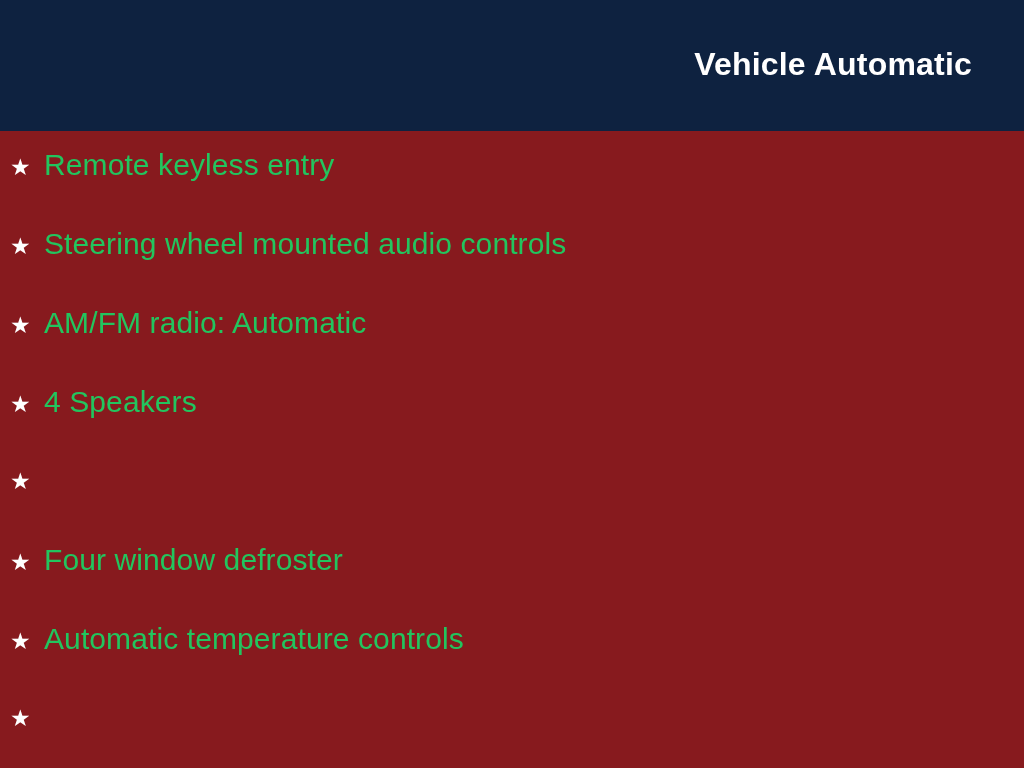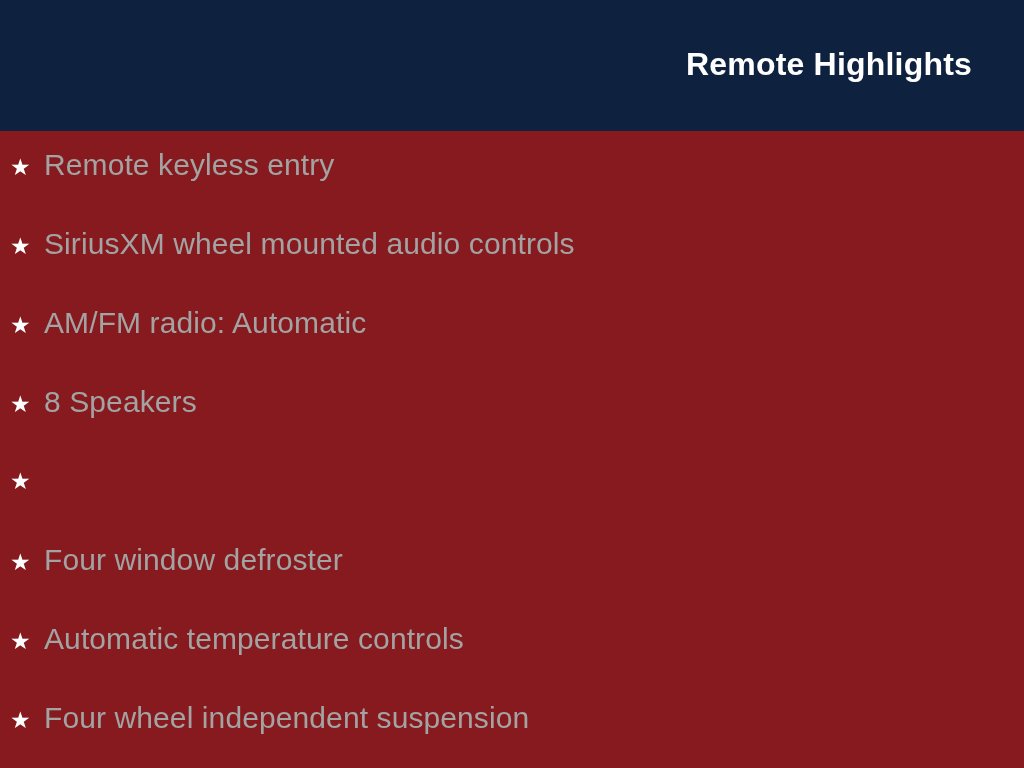--- a/index.html
+++ b/index.html
@@ -88,72 +88,71 @@
     text-align: left;
     font-family: "DejaVu Sans", sans-serif;
   }
 
   .bullet-text {
     flex: 0 1 auto;
     font-family: "Liberation Sans", sans-serif;
     font-size: 30px;
     font-weight: 300;
     line-height: 34px;
-    color: #a3a3a3;
+    color: #22c55e;
     letter-spacing: 0.1px;
     white-space: nowrap;
   }
 </style>
 </head>
 <body>
 
 <div id="slide">
 
   <div id="header-band">
-    <h1 id="slide-title">Remote Highlights</h1>
+    <h1 id="slide-title">Vehicle Automatic</h1>
   </div>
 
   <div id="highlights-body">
     <ul id="highlights-list">
 
       <li class="bullet-row">
         <span class="bullet-marker">★</span>
         <span class="bullet-text">Remote keyless entry</span>
       </li>
 
       <li class="bullet-row">
         <span class="bullet-marker">★</span>
-        <span class="bullet-text">SiriusXM wheel mounted audio controls</span>
+        <span class="bullet-text">Steering wheel mounted audio controls</span>
       </li>
 
       <li class="bullet-row">
         <span class="bullet-marker">★</span>
         <span class="bullet-text">AM/FM radio: Automatic</span>
       </li>
 
       <li class="bullet-row">
         <span class="bullet-marker">★</span>
-        <span class="bullet-text">8 Speakers</span>
+        <span class="bullet-text">4 Speakers</span>
       </li>
 
       <li class="bullet-row">
         <span class="bullet-marker">★</span>
       </li>
 
       <li class="bullet-row">
         <span class="bullet-marker">★</span>
         <span class="bullet-text">Four window defroster</span>
       </li>
 
       <li class="bullet-row">
         <span class="bullet-marker">★</span>
         <span class="bullet-text">Automatic temperature controls</span>
       </li>
 
       <li class="bullet-row">
         <span class="bullet-marker">★</span>
-        <span class="bullet-text">Four wheel independent suspension</span>
       </li>
 
     </ul>
   </div>
 
 </div>
 
 </body></html>

